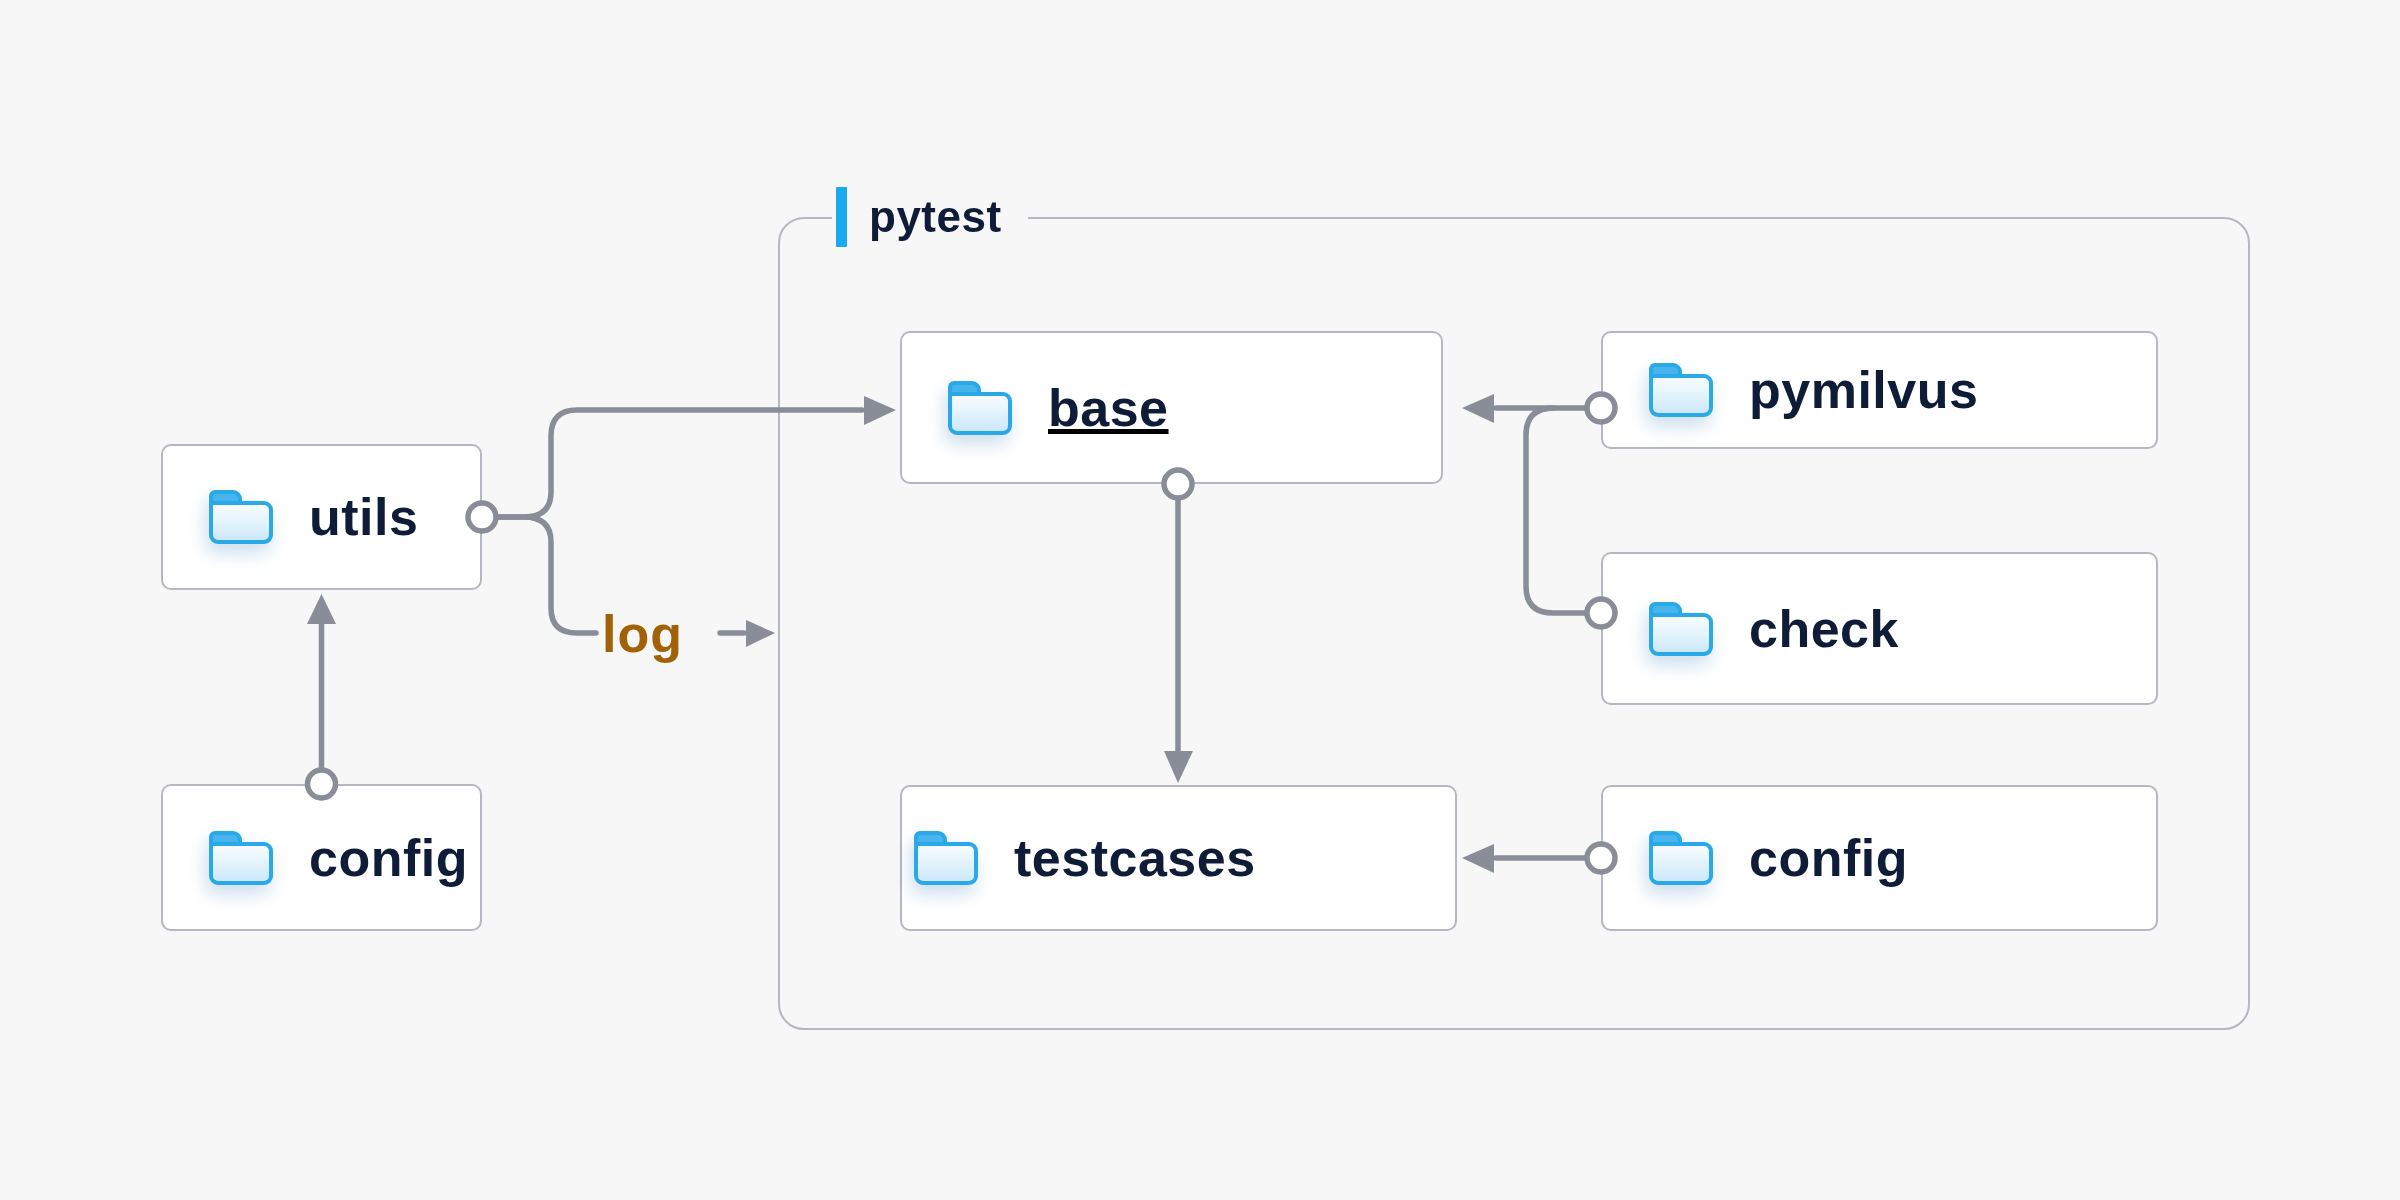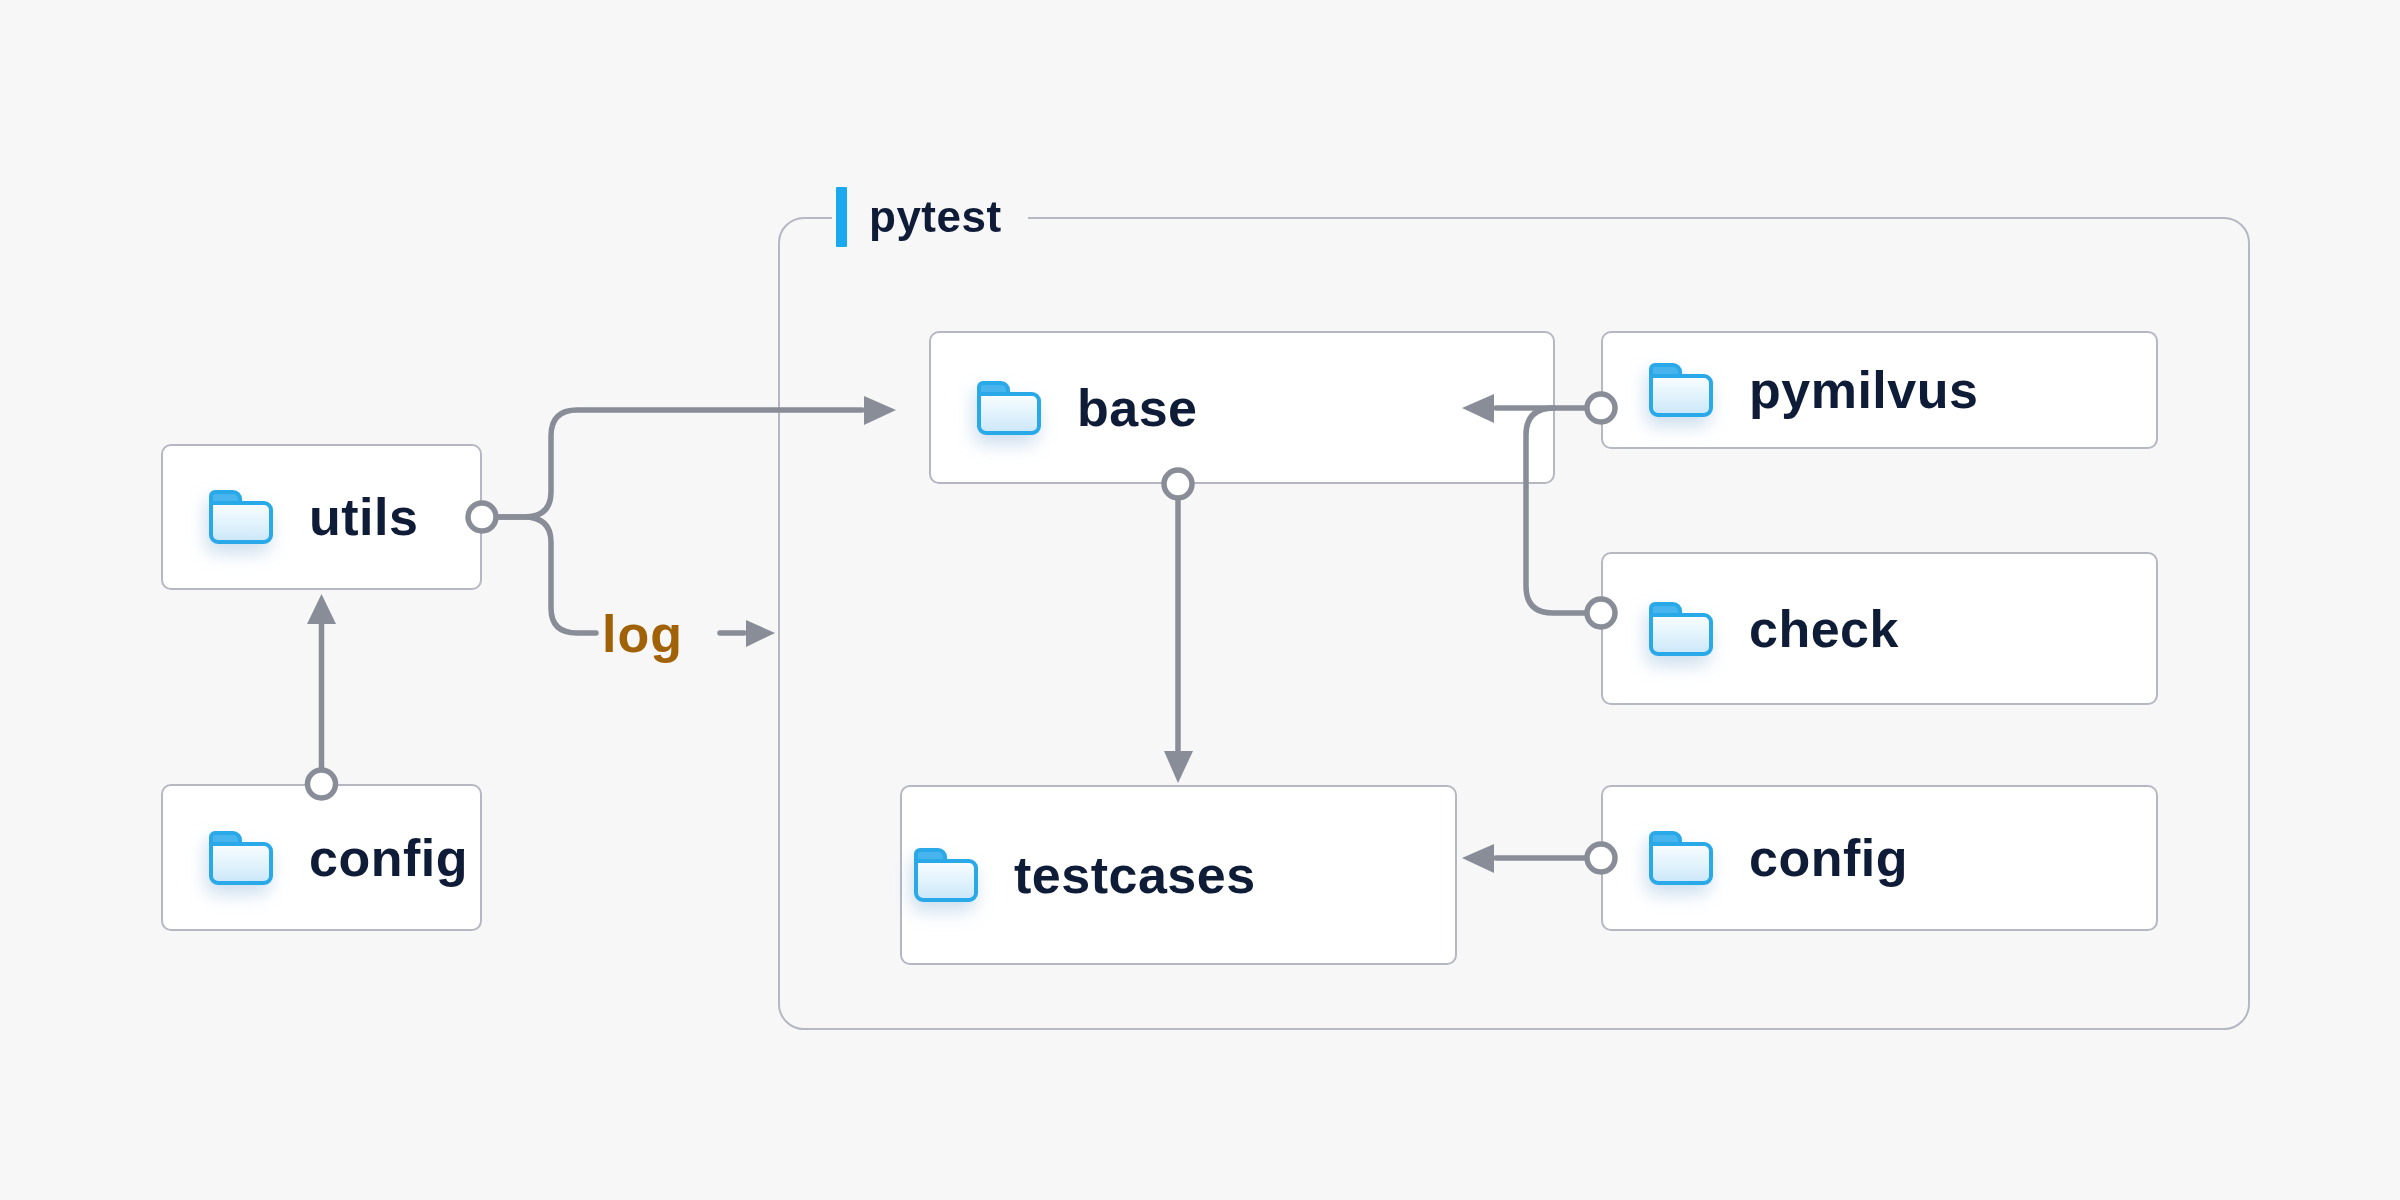--- a/index.html
+++ b/index.html
@@ -114,21 +114,21 @@
   </div>
 
   <div class="node" style="left:155px;top:784px;width:321px;height:147px;">
     <span class="folder">
         <span class="tab"></span>
         <span class="fbody"></span>
       </span>
     <span class="nlabel">config</span>
   </div>
 
-  <div class="node" style="left:923px;top:331px;width:626px;height:153px;">
+  <div class="node" style="left:894px;top:331px;width:543px;height:153px;text-decoration:underline;">
     <span class="folder">
         <span class="tab"></span>
         <span class="fbody"></span>
       </span>
     <span class="nlabel">base</span>
   </div>
 
   <div class="node" style="left:1595px;top:331px;width:557px;height:118px;">
     <span class="folder">
         <span class="tab"></span>
@@ -138,21 +138,21 @@
   </div>
 
   <div class="node" style="left:1595px;top:552px;width:557px;height:153px;">
     <span class="folder">
         <span class="tab"></span>
         <span class="fbody"></span>
       </span>
     <span class="nlabel">check</span>
   </div>
 
-  <div class="node" style="left:894px;top:785px;width:557px;height:180px;padding-left:12px;">
+  <div class="node" style="left:894px;top:785px;width:557px;height:146px;padding-left:12px;">
     <span class="folder">
         <span class="tab"></span>
         <span class="fbody"></span>
       </span>
     <span class="nlabel">testcases</span>
   </div>
 
   <div class="node" style="left:1595px;top:785px;width:557px;height:146px;">
     <span class="folder">
         <span class="tab"></span>

